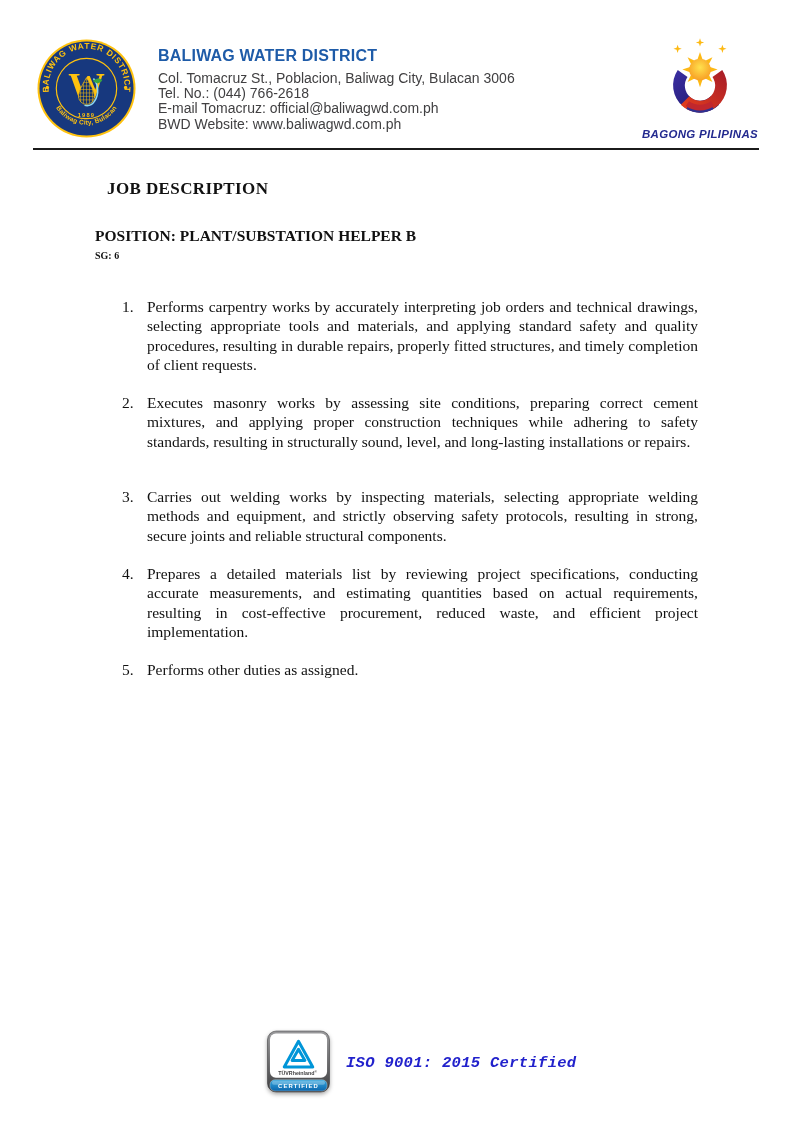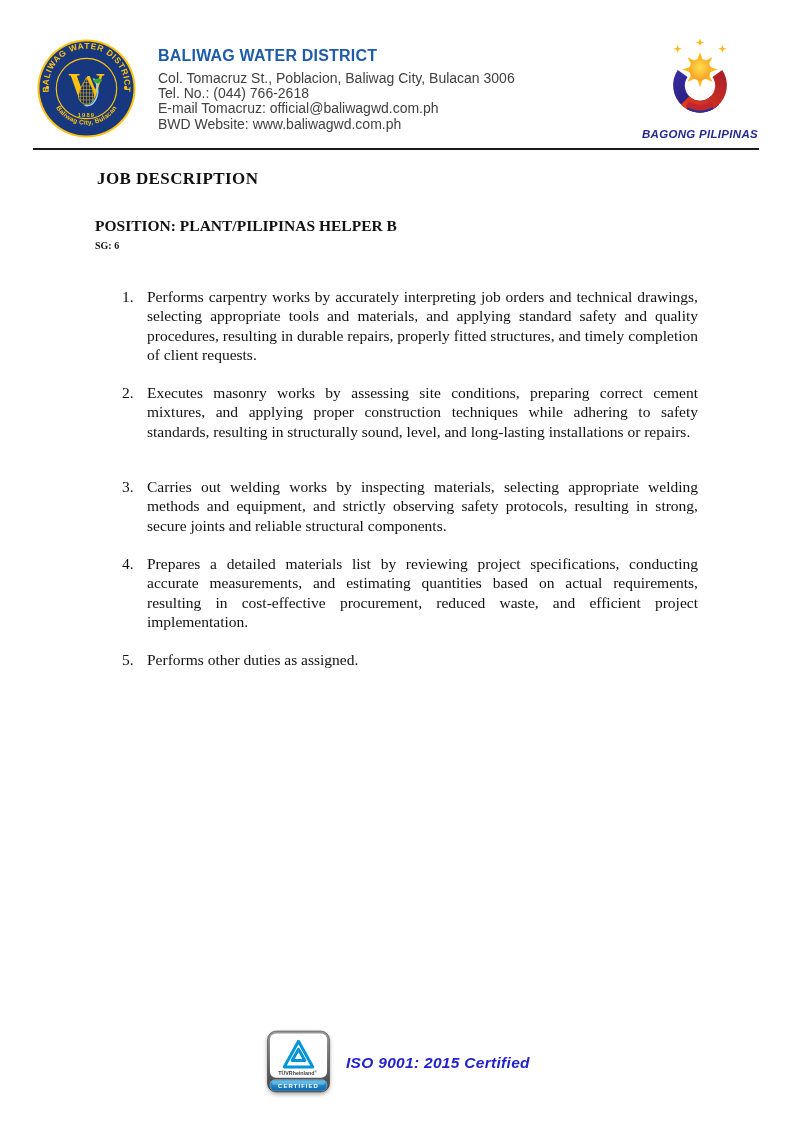--- a/index.html
+++ b/index.html
@@ -30,37 +30,37 @@
   .bp-label{
     margin-top:3px;white-space:nowrap;
     font-family:"Liberation Sans",sans-serif;
     font-weight:bold;font-style:italic;font-size:11.5px;
     color:var(--bp-label-blue);letter-spacing:.3px;
   }
   .rule{position:absolute;left:33px;top:148px;width:726px;height:2px;background:#1b1b1b;}
 
   
   .doc{position:absolute;left:95px;top:166px;width:603px;color:#111;}
-  .doc-heading{margin:2px;font-size:17px;line-height:22px;font-weight:bold;letter-spacing:.4px;}
+  .doc-heading{margin:12px;font-size:17px;line-height:22px;font-weight:bold;letter-spacing:.4px;}
   .position-line{margin-top:26px;font-size:15.5px;line-height:20px;font-weight:bold;}
   .sg-line{font-size:10px;line-height:20px;font-weight:bold;}
   ol.duties{list-style:none;margin:31px 0 0 0;padding:0;}
   ol.duties li{
     position:relative;padding-left:52px;margin:0 0 19px 0;
     font-size:15.5px;line-height:19.3px;text-align:justify;
   }
   ol.duties li .num{position:absolute;left:27px;top:0;}
   ol.duties li.gap-before{margin-top:36px;}
   ol.duties li.gap-small{margin-top:4px;}
 
   
   .footer{position:absolute;left:267px;top:1030px;display:flex;align-items:center;gap:16px;}
   .tuv-badge{width:63px;height:66px;filter:drop-shadow(0 2px 2px rgba(0,0,0,.35));}
   .iso-label{
-    font-family:Liberation Sans, sans-serif;
+    font-family:Liberation Mono, monospace;
     font-weight:bold;font-style:italic;font-size:15.5px;
     color:var(--iso-blue);letter-spacing:.3px;white-space:nowrap;
   }
 </style>
 </head>
 <body>
 
 <div class="page">
 
   <div>
@@ -148,21 +148,21 @@
         <path d="M 47.2,88.4 A 31,31 0 0 0 82.8,88.4 L 78.8,82.7 A 24,24 0 0 1 51.2,82.7 Z" fill="#C1272D"></path>
       </svg>
       <div class="bp-label">BAGONG PILIPINAS</div>
     </div>
 
     <div class="rule"></div>
   </div>
 
   <div class="doc">
     <h1 class="doc-heading">JOB DESCRIPTION</h1>
-    <div class="position-line">POSITION: PLANT/PILIPINAS HELPER B</div>
+    <div class="position-line">POSITION: PLANT/SUBSTATION HELPER B</div>
     <div class="sg-line">SG: 6</div>
 
     <ol class="duties">
       <li>
         <span class="num">1.</span>
         <span>Performs carpentry works by accurately interpreting job orders and technical drawings, selecting appropriate tools and materials, and applying standard safety and quality procedures, resulting in durable repairs, properly fitted structures, and timely completion of client requests.</span>
       </li>
       <li>
         <span class="num">2.</span>
         <span>Executes masonry works by assessing site conditions, preparing correct cement mixtures, and applying proper construction techniques while adhering to safety standards, resulting in structurally sound, level, and long-lasting installations or repairs.</span>

